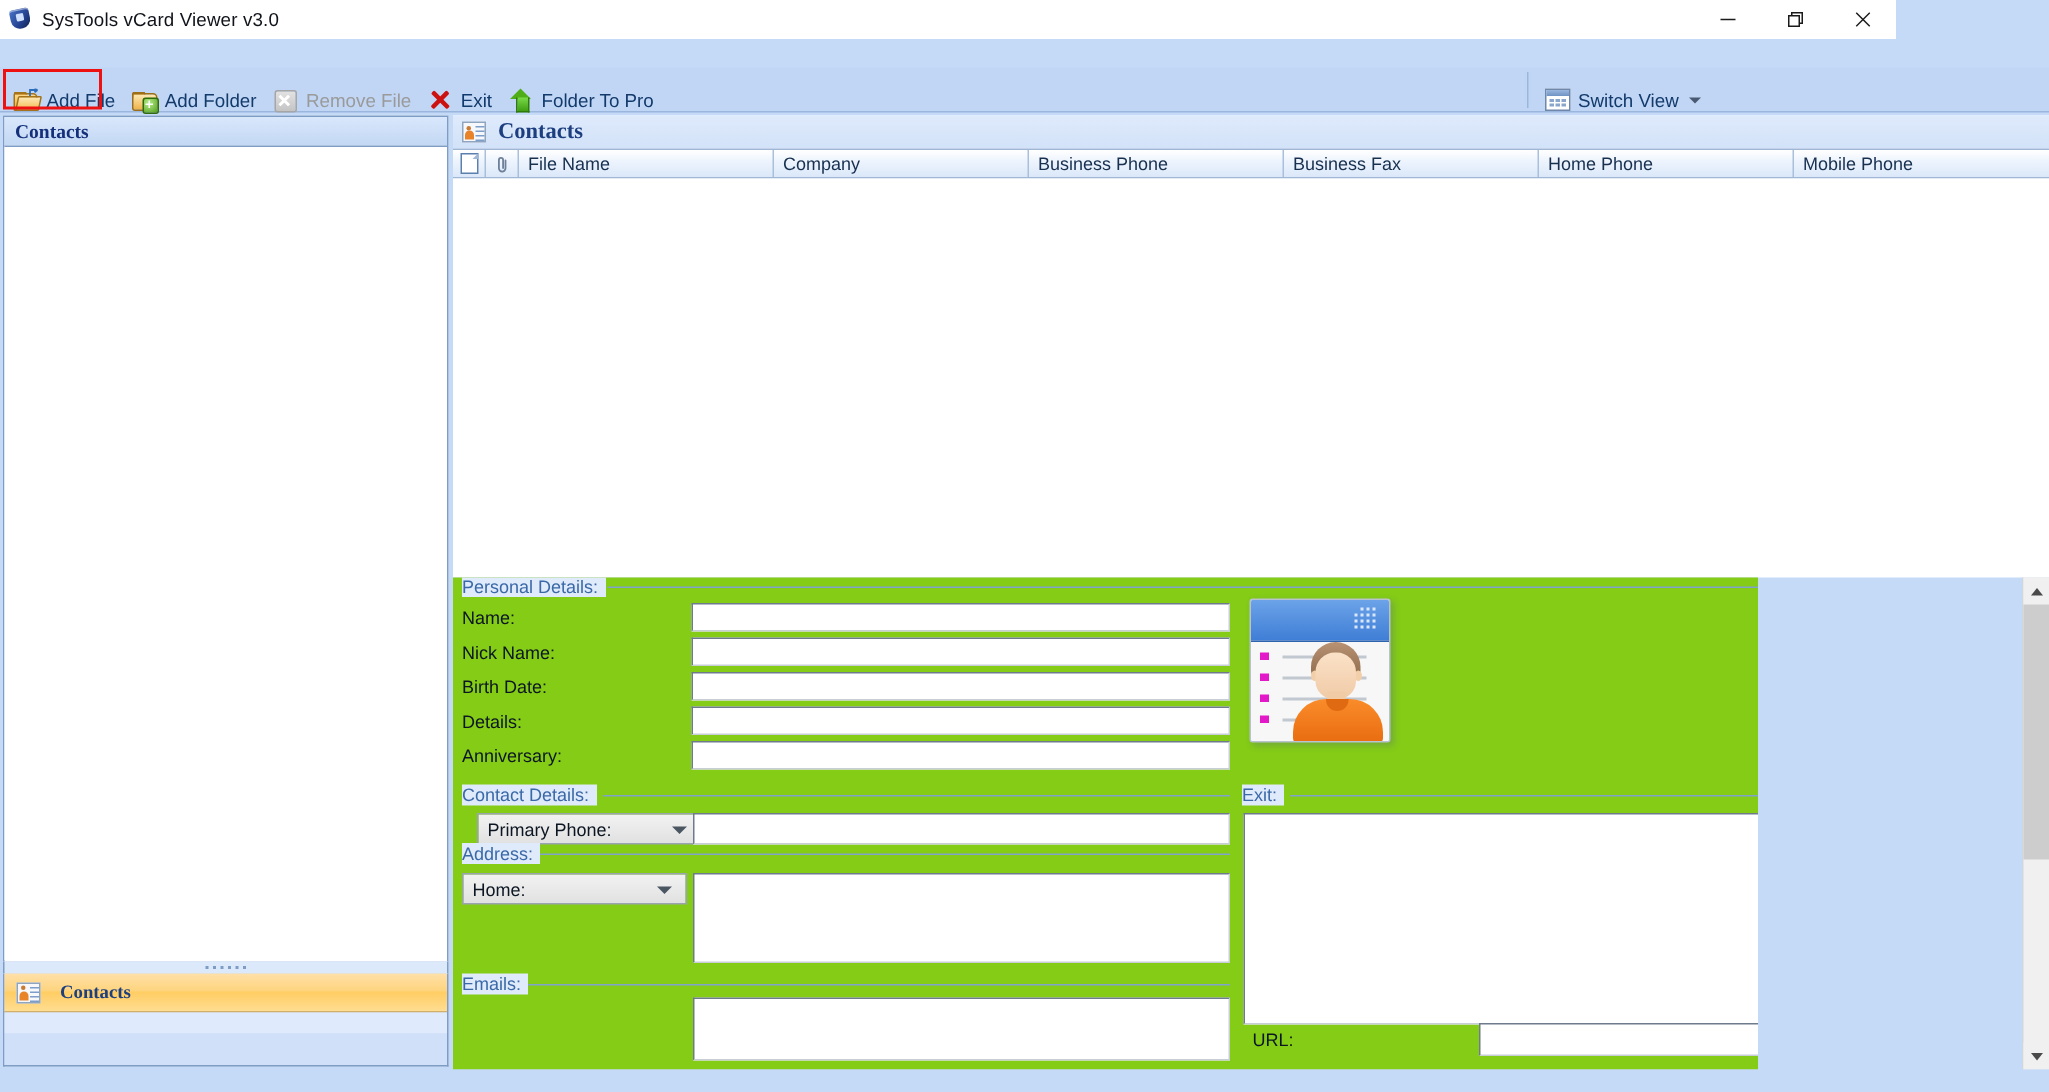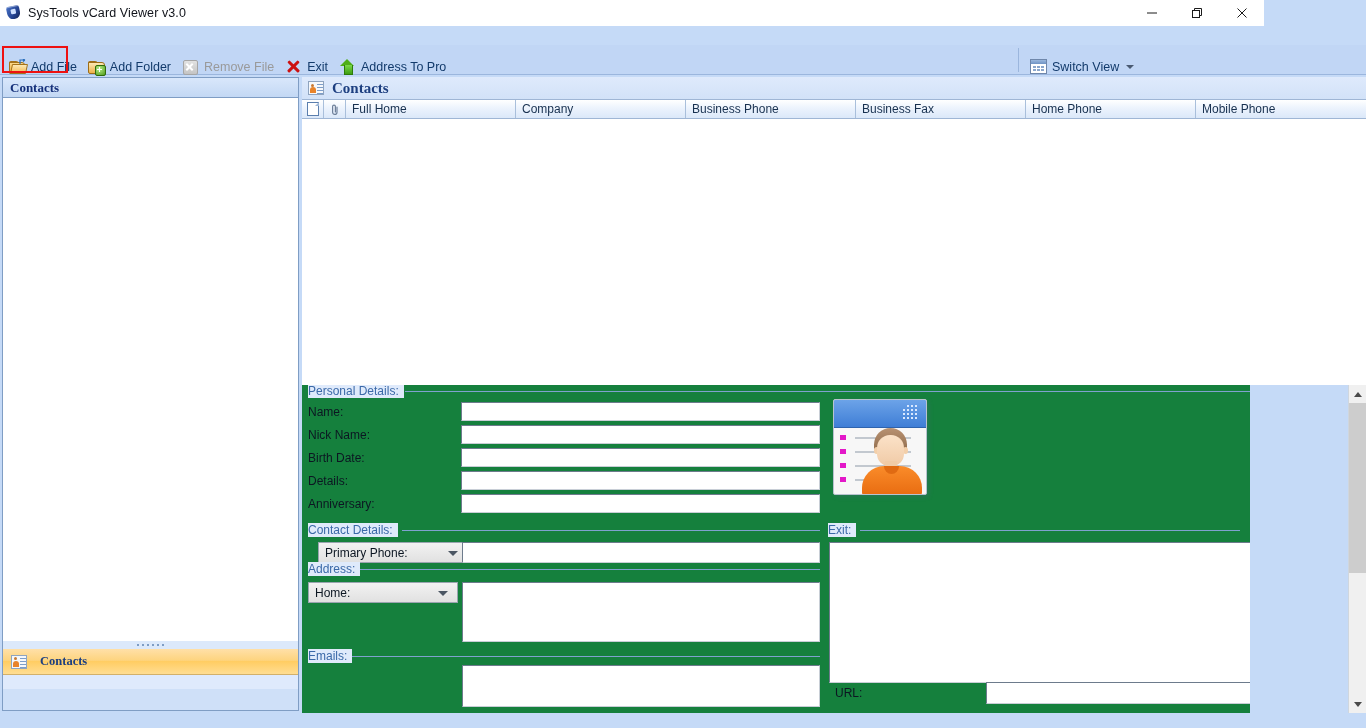--- a/index.html
+++ b/index.html
@@ -302,22 +302,22 @@
   .page-ico:after {
     content:''; position:absolute; right:-1px; top:-1px;
     border-left: 4px solid transparent; border-bottom: 4px solid #9fb8d8;
   }
   .clip-ico { width: 12px; height: 12px; position: relative; }
   .grid-body { background: #ffffff; height: 266px; }
 
   
   .detail {
     position: absolute; left: 302px; top: 385px;
-    width: 948px; height: 328px;
-    background: #15803d;
+    width: 870px; height: 328px;
+    background: #84cc16;
     overflow: hidden;
   }
   .grp-label {
     position: absolute;
     font-size: 12px; color: #3b69a8;
     background: #dfeafb; padding-right: 5px;
     z-index: 2;
   }
   .grp-line {
     position: absolute; height: 1px; background: #7fa2cf;
@@ -508,21 +508,21 @@
           <span class="x2"></span>
       </span>
       <span class="lbl">Exit</span>
     </div>
 
     <div class="tb-btn">
       <span class="ico up-ico">
         <span class="head"></span>
           <span class="stem"></span>
       </span>
-      <span class="lbl">Address To Pro</span>
+      <span class="lbl">Folder To Pro</span>
     </div>
   </div>
 
   <div class="toolbar-right">
     <div class="vsep"></div>
     <div class="tb-btn">
       <span class="grid-ico">
         <span class="hd"></span>
         <span class="cell" style="left:2px;top:6px;"></span>
         <span class="cell" style="left:6px;top:6px;"></span>
@@ -595,21 +595,21 @@
       <div class="gh icocol" style="width:22px;">
         <span class="page-ico"></span>
       </div>
       <div class="gh icocol" style="width:22px;">
         <span class="clip-ico">
           <svg width="12" height="12" viewBox="0 0 12 12">
             <path d="M8,3 L8,8.2 A2.2,2.2 0 0 1 3.6,8.2 L3.6,2.6 A1.4,1.4 0 0 1 6.4,2.6 L6.4,8" fill="none" stroke="#6d7f99" stroke-width="1.2" stroke-linecap="round"></path>
           </svg>
         </span>
       </div>
-      <div class="gh" style="width:170px;">Full Home</div>
+      <div class="gh" style="width:170px;">File Name</div>
       <div class="gh" style="width:170px;">Company</div>
       <div class="gh" style="width:170px;">Business Phone</div>
       <div class="gh" style="width:170px;">Business Fax</div>
       <div class="gh" style="width:170px;">Home Phone</div>
       <div class="gh" style="width:170px;border-right:none;">Mobile Phone</div>
     </div>
 
     <div class="grid-body"></div>
   </div>
 

